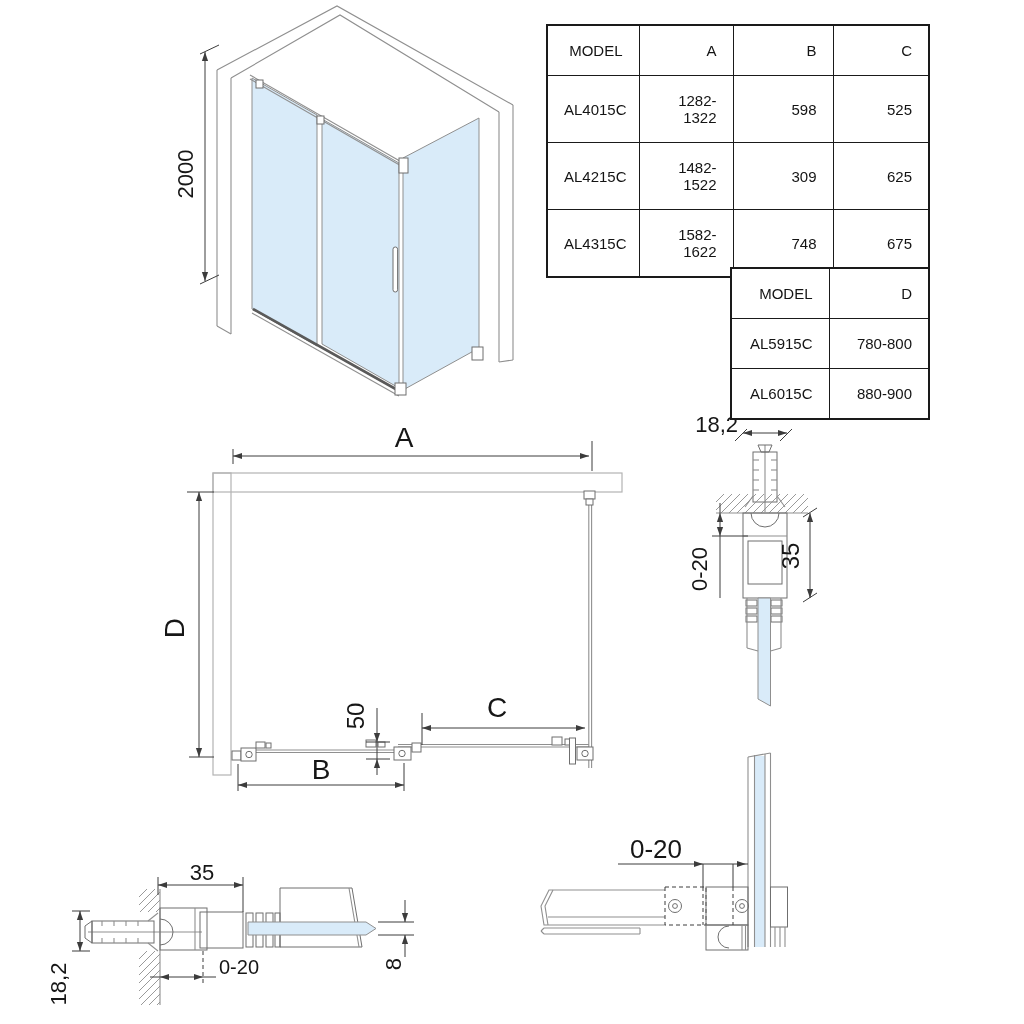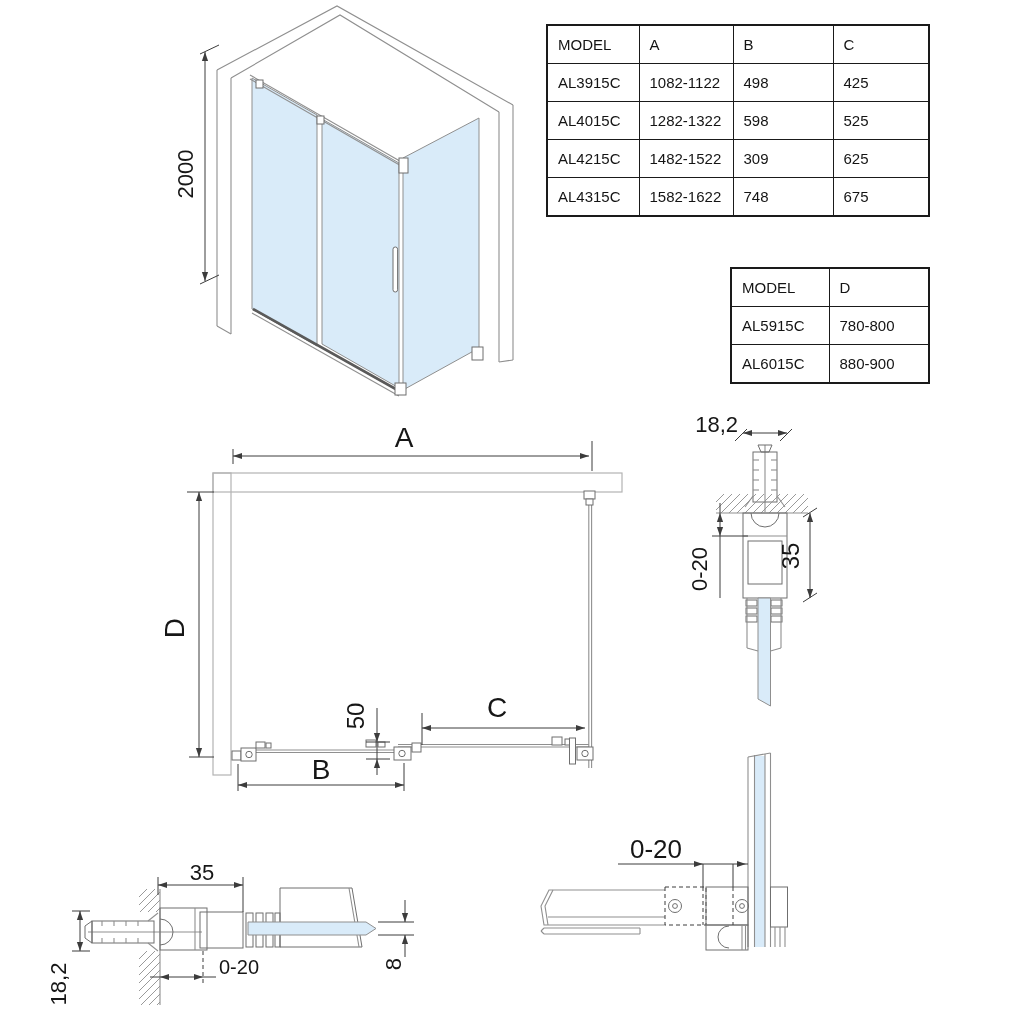--- a/index.html
+++ b/index.html
@@ -17,21 +17,21 @@
   .dim  {stroke:#3c3c3c;fill:none;stroke-width:1;}
   .dimd {stroke:#3c3c3c;fill:none;stroke-width:1;stroke-dasharray:4 3;}
   .arr  {fill:#3c3c3c;stroke:none;}
   .hl   {stroke:#8f8f8f;stroke-width:0.9;}
   text.lbl{fill:#161616;}
   .f20{font-size:20px;} .f22{font-size:22px;} .f24{font-size:24px;} .f26{font-size:26px;} .f28{font-size:28px;}
   
   table.spec{position:absolute;border-collapse:collapse;table-layout:fixed;
              color:#141414;background:#fff;border:2px solid #1a1a1a;}
   table.spec th,table.spec td{border:1.5px solid #1a1a1a;font-weight:normal;
-             text-align:left;vertical-align:middle;font-size:15px;padding:10px;}
+             text-align:right;vertical-align:middle;font-size:15px;padding:16px;}
   #t1{left:546px;top:24px;width:382px;}
   #t1 tr{height:32px;}
   #t2{left:730px;top:267px;width:198px;}
   #t2 tr{height:28px;}
 </style>
 </head>
 <body>
 
 <div id="page">
 
@@ -387,26 +387,20 @@
         <col style="width:96px">
       </colgroup>
   <tbody>
         <tr>
     <th>MODEL</th>
     <th>A</th>
     <th>B</th>
     <th>C</th>
   </tr>
   <tr>
-    <td>AL3915C</td>
-    <td>1082-1122</td>
-    <td>498</td>
-    <td>425</td>
-  </tr>
-  <tr>
     <td>AL4015C</td>
     <td>1282-1322</td>
     <td>598</td>
     <td>525</td>
   </tr>
   <tr>
     <td>AL4215C</td>
     <td>1482-1522</td>
     <td>309</td>
     <td>625</td>

